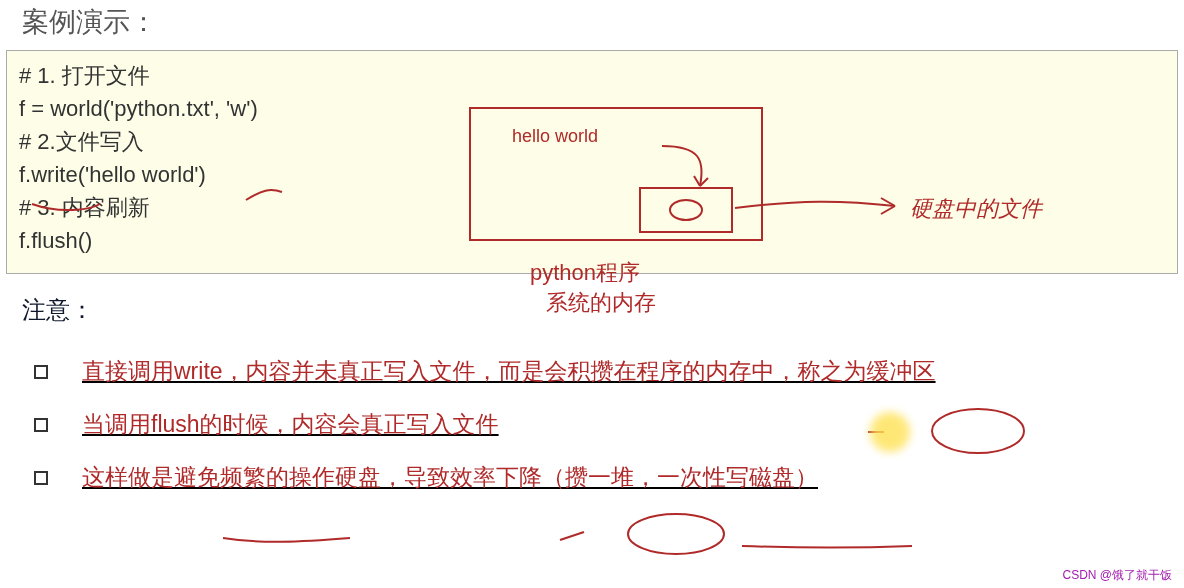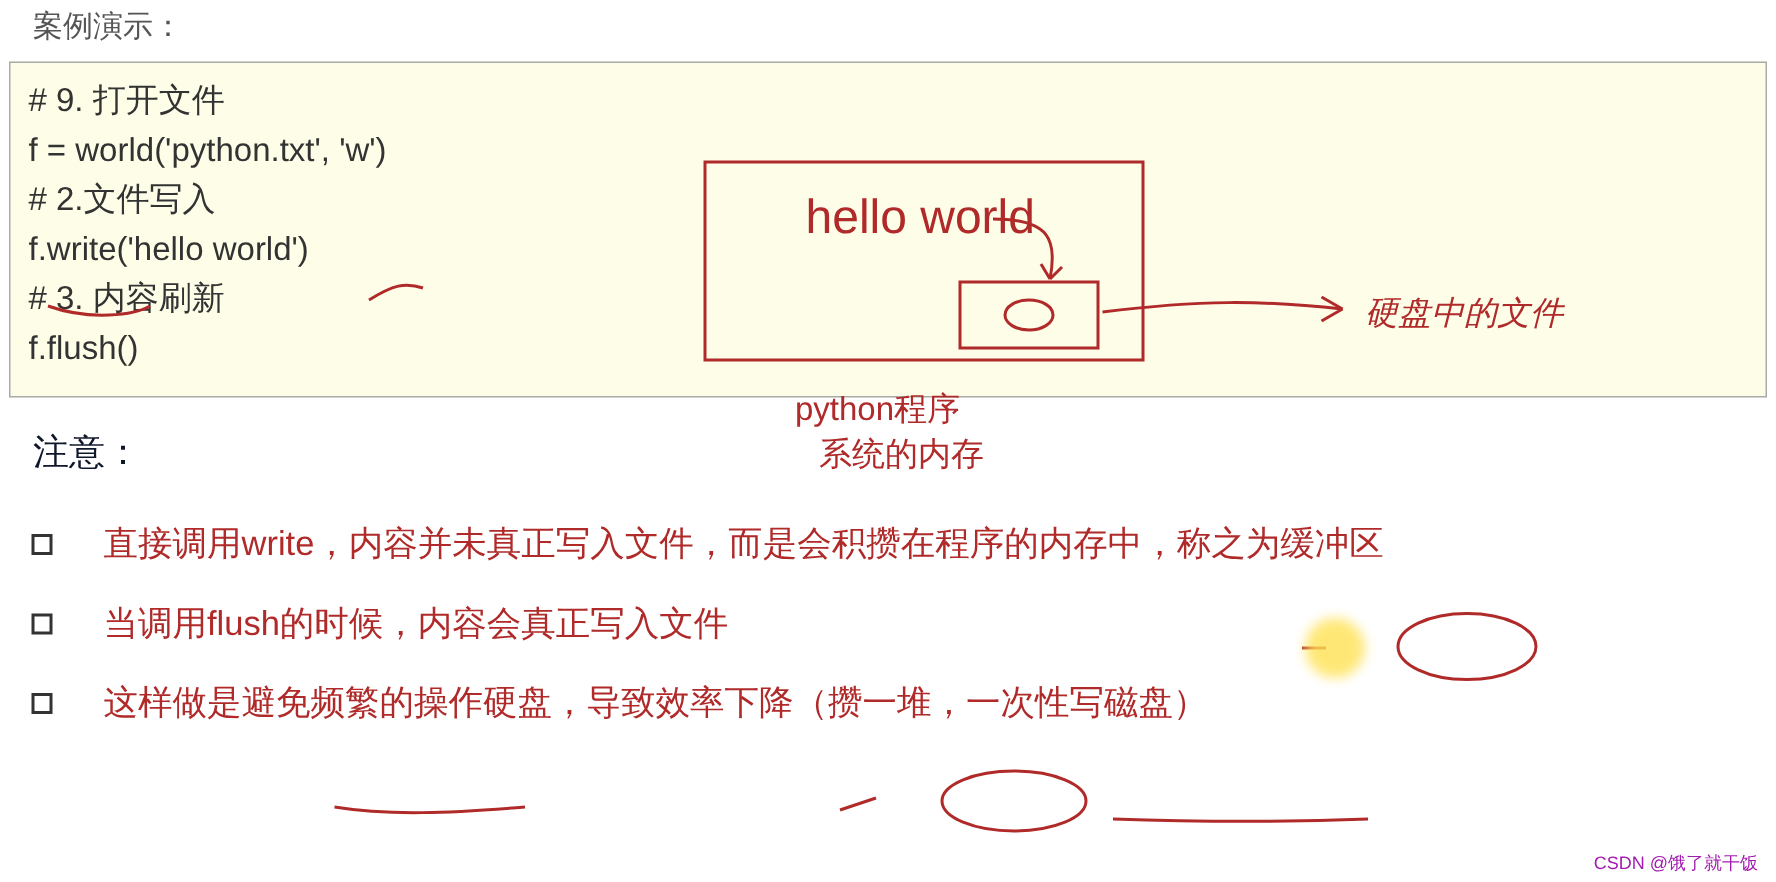--- a/index.html
+++ b/index.html
@@ -7,42 +7,43 @@
     margin: 0;
     padding: 0;
     width: 1184px;
     height: 588px;
     font-family: "Microsoft YaHei", "PingFang SC", sans-serif;
     background: #fff;
     position: relative;
     overflow: hidden;
   }
   .heading {
-    font-size: 20px;
+    font-size: 27px;
     color: #555;
     padding: 4px 22px 10px;
   }
   .code-box {
     background: #fdfde8;
     border: 1px solid #aaa;
     margin: 0 6px;
     padding: 8px 12px 16px;
     font-size: 22px;
     color: #333;
     line-height: 1.5;
     position: relative;
   }
   .code-line { white-space: pre; }
   .note-heading {
     font-size: 24px;
     color: #0f172a;
     padding: 20px 22px 8px;
   }
   .bullets {
-    padding: 0 21px;
+    padding: 0 34px;
+    text-decoration: underline;
   }
   .bullet-row {
     display: flex;
     align-items: center;
     margin: 22px 0;
     font-size: 23px;
   }
   .bullet-box {
     width: 14px;
     height: 14px;
@@ -82,21 +83,21 @@
     filter: blur(4px);
     opacity: 0.8;
   }
 </style>
 </head>
 <body>
 
 <div class="heading">案例演示：</div>
 
 <div class="code-box">
-  <div class="code-line"># 9. 打开文件</div>
+  <div class="code-line"># 1. 打开文件</div>
   <div class="code-line">f = world('python.txt', 'w')</div>
   <div class="code-line"></div>
   <div class="code-line"># 2.文件写入</div>
   <div class="code-line">f.write('hello world')</div>
   <div class="code-line"></div>
   <div class="code-line"># 3. 内容刷新</div>
   <div class="code-line">f.flush()</div>
 </div>
 
 <div class="note-heading">注意：</div>
@@ -145,16 +146,16 @@
     <path d="M560 540 l24 -8"></path>
 
     <ellipse cx="676" cy="534" rx="48" ry="20"></ellipse>
 
     <path d="M742 546 C800 548 860 548 912 546"></path>
   </g>
 </svg>
 
 <div class="hl" style="left:870px; top:412px;"></div>
 
-<div class="anno-label" style="left:537px; top:126px; font-size:32px;">hello world</div>
+<div class="anno-label" style="left:512px; top:126px; font-size:18px;">hello world</div>
 <div class="anno-label" style="left:530px; top:258px;">python程序</div>
 <div class="anno-label" style="left:546px; top:288px;">系统的内存</div>
 <div class="anno-label" style="left:910px; top:194px;font-style:italic;">硬盘中的文件</div>
 
 </body></html>

